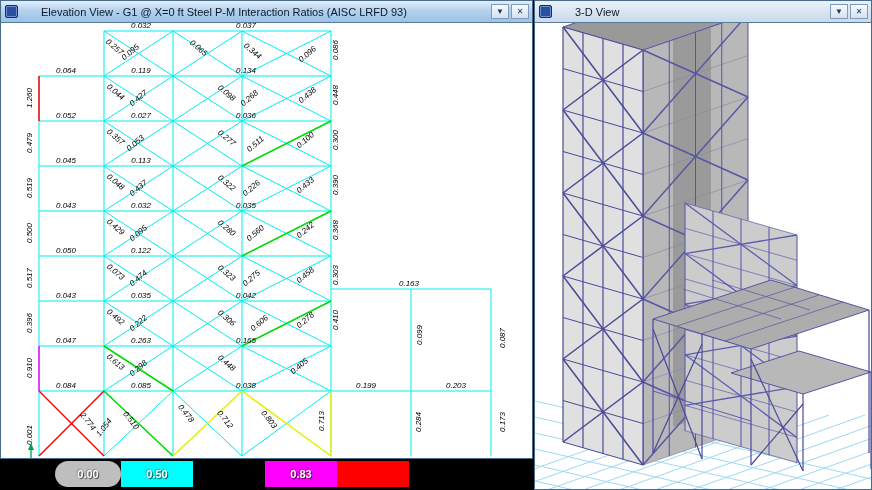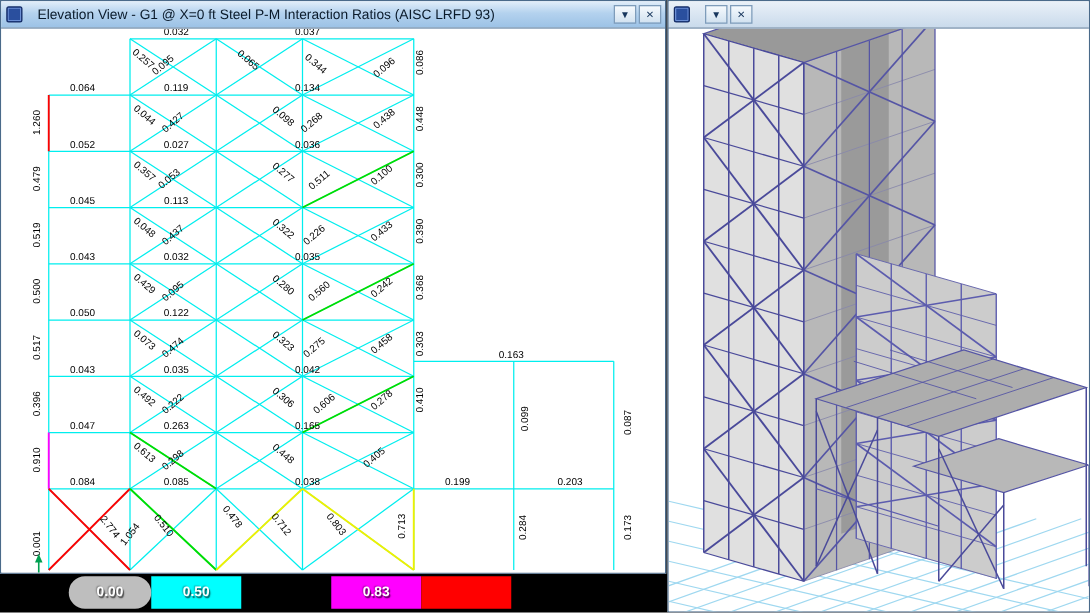--- a/index.html
+++ b/index.html
@@ -7,41 +7,41 @@
   body {
     position: relative;
     background: #000;
     overflow: hidden;
     font-family: "Liberation Sans", sans-serif;
   }
   .win { position: absolute; background:#fff; border:1px solid #4a6a8a; }
   .win-left  { left:0;   top:0; width:533px; height:459px; }
   .win-right { left:534px; top:0; width:338px; height:490px; }
   .titlebar {
-    height:22px; display:flex; align-items:center; gap:12px;
+    height:22px; display:flex; align-items:center; gap:23px;
     padding:0 3px 0 4px;
     border-bottom:1px solid #5a7a9a;
     font-size:11px; color:#0a1a2a; white-space:nowrap; overflow:hidden;
   }
   .titlebar.active   { background: linear-gradient(180deg,#e2eefa 0%,#b4d2ee 45%,#9cc2e6 100%); }
   .titlebar.inactive { background: linear-gradient(180deg,#eaf1f8 0%,#c9daeb 100%); }
   .win-icon {
     width:13px; height:13px; flex:0 0 13px;
     background:#2a4f9e; border:1px solid #142c66; border-radius:2px;
     box-shadow: inset 0 0 0 1px #6c8fd4;
   }
   .title { flex:1 1 auto; overflow:hidden; text-overflow:ellipsis; }
   .controls { display:flex; gap:2px; flex:0 0 auto; }
   .tb-btn {
     width:18px; height:15px; font-size:8px; line-height:13px;
     background: linear-gradient(180deg,#f6fafd,#d2e2f0);
     border:1px solid #7e9cba; color:#17365d; cursor:default;
     font-family:"Liberation Sans", sans-serif; padding:0;
   }
-  .content { position:absolute; left:0; top:22px; right:0; bottom:0; background:#fff; overflow:hidden; }
+  .content { position:absolute; left:0; top:22px; right:0; bottom:0; background:#fff; overflow:hidden;font-style:italic; }
   .content svg { display:block; }
   #elev text { font-family:"Liberation Sans", sans-serif; font-size:8px; fill:#000; }
   .legend {
     position:absolute; left:55px; top:461px; width:516px; height:26px;
     display:flex; z-index:5;
   }
   .seg {
     height:100%; width:72px; display:flex; align-items:center; justify-content:center;
     color:#fff; font-size:11px; font-weight:bold;
     text-shadow: 1px 1px 1px rgba(0,0,0,0.65), -1px -1px 1px rgba(0,0,0,0.25);
@@ -253,20 +253,21 @@
             <line x1="30" y1="448" x2="52" y2="448" stroke="#CC2020" stroke-width="1.3"></line>
             <polygon points="53,445 53,451 60,448" fill="#CC2020"></polygon>
           </g>
       </svg>
     </div>
   </section>
 
   <section class="win win-right">
     <header class="titlebar inactive">
       <span class="win-icon"></span>
+      <span class="title">3-D View</span>
       <span class="controls">
         <button class="tb-btn">▼</button>
         <button class="tb-btn">✕</button>
       </span>
     </header>
     <div class="content">
       <svg id="v3d" viewBox="0 0 336 467" width="336" height="467">
         <g id="grid3d">
             <line x1="-60" y1="467" x2="150" y2="392" stroke="#9FD8F0" stroke-width="1"></line>
             <line x1="-24" y1="467" x2="186" y2="392" stroke="#9FD8F0" stroke-width="1"></line>

